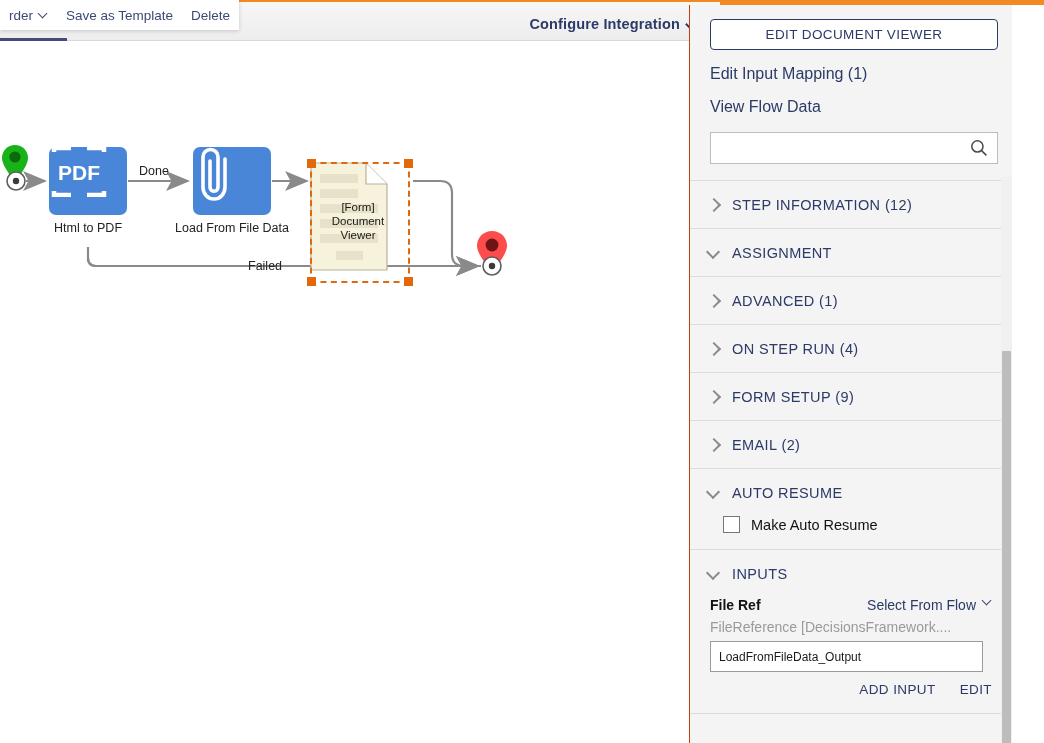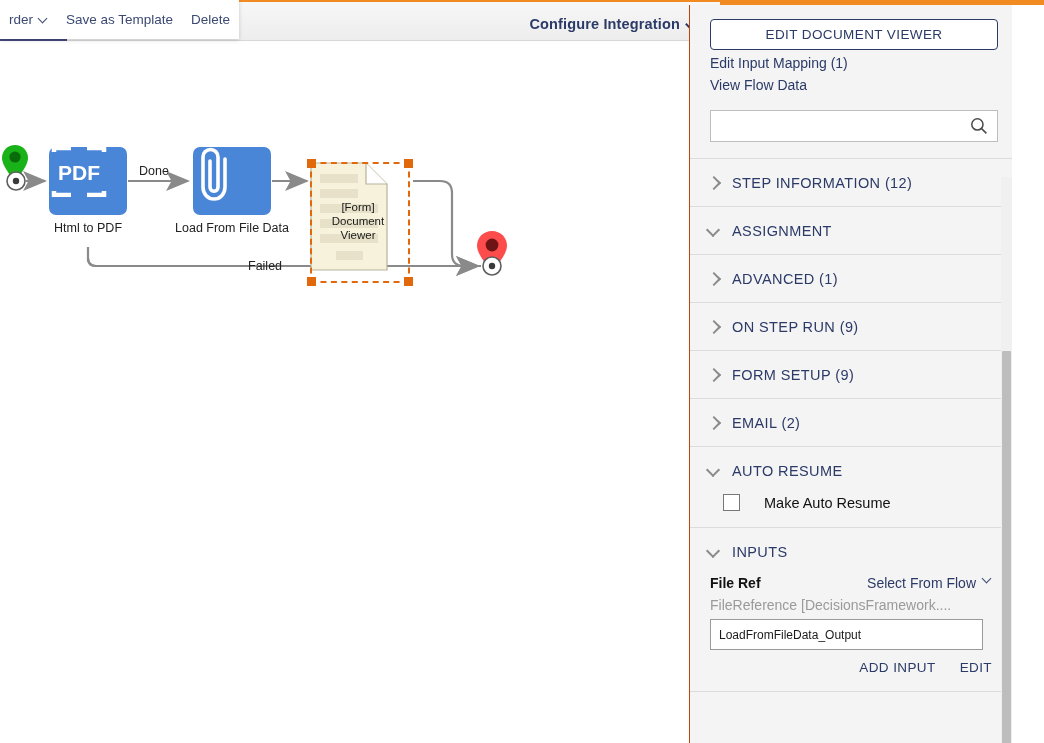--- a/index.html
+++ b/index.html
@@ -38,21 +38,21 @@
   }
 
   
   .tab-underline {
     position: absolute; left: 0; top: 38px; width: 67px; height: 3px;
     background: #45497c;
   }
 
   
   .menu-overlay {
-    position: absolute; left: 0; top: 0; width: 239px; height: 39px;
+    position: absolute; left: 0; top: 0; width: 239px; height: 30px;
     background: #ffffff;
     box-shadow: 0 1px 4px rgba(0,0,0,.18);
     display: flex; align-items: center;
     padding-left: 0; z-index: 30;
   }
   .menu-item {
     font-size: 13.5px; color: #3c4a73; white-space: nowrap;
     padding: 0 9px; display: flex; align-items: center; gap: 5px;
     height: 24px;
   }
@@ -118,21 +118,21 @@
   }
   .panel-top { padding: 14px 20px 0 20px; }
   .edit-btn {
     width: 288px; height: 31px; border: 1.5px solid #2b3a67; border-radius: 4px;
     background: #ffffff; color: #2b3a67; font-size: 13.5px;
     font-family: "Liberation Sans", sans-serif;
     letter-spacing: .4px; cursor: pointer; display: flex;
     align-items: center; justify-content: center;
   }
   .panel-link {
-    font-size: 14px; color: #2b3a67; margin-top: 4px; cursor: pointer;
+    font-size: 16px; color: #2b3a67; margin-top: 15px; cursor: pointer;
     line-height: 18px;
   }
   .search-wrap {
     position: relative; margin-top: 16px; width: 288px; height: 32px;
     background: #ffffff; border: 1px solid #bdbdbd;
     display: flex; align-items: center;
   }
   .search-wrap input {
     border: none; outline: none; background: transparent;
     font-size: 14px; color: #333; width: 250px; padding-left: 9px;
@@ -176,21 +176,21 @@
   .select-caret {
     position: absolute; right: 9px; top: 9px; width: 13px; height: 13px;
   }
   .select-caret::before {
     content: ""; position: absolute; left: 1px; top: 1px;
     width: 9px; height: 9px;
     border-right: 2px solid #3a3a3a; border-bottom: 2px solid #3a3a3a;
     transform: rotate(45deg);
   }
 
-  .check-row { display: flex; align-items: center; gap: 24px; padding-left: 13px; }
+  .check-row { display: flex; align-items: center; gap: 11px; padding-left: 13px; }
   .cbox {
     width: 17px; height: 17px; border: 1.5px solid #777; background: #fff;
     flex: 0 0 17px; cursor: pointer;
   }
   .check-label { font-size: 14.5px; color: #111; }
 
   .inputs-row {
     display: flex; align-items: baseline; justify-content: space-between;
     padding-left: 0;
   }
@@ -371,21 +371,21 @@
       <div class="acc-sec">
         <div class="acc-head">
           <span class="caret"></span>
           <span class="acc-title">ADVANCED (1)</span>
         </div>
       </div>
 
       <div class="acc-sec">
         <div class="acc-head">
           <span class="caret"></span>
-          <span class="acc-title">ON STEP RUN (9)</span>
+          <span class="acc-title">ON STEP RUN (4)</span>
         </div>
       </div>
 
       <div class="acc-sec">
         <div class="acc-head">
           <span class="caret"></span>
           <span class="acc-title">FORM SETUP (9)</span>
         </div>
       </div>
 

